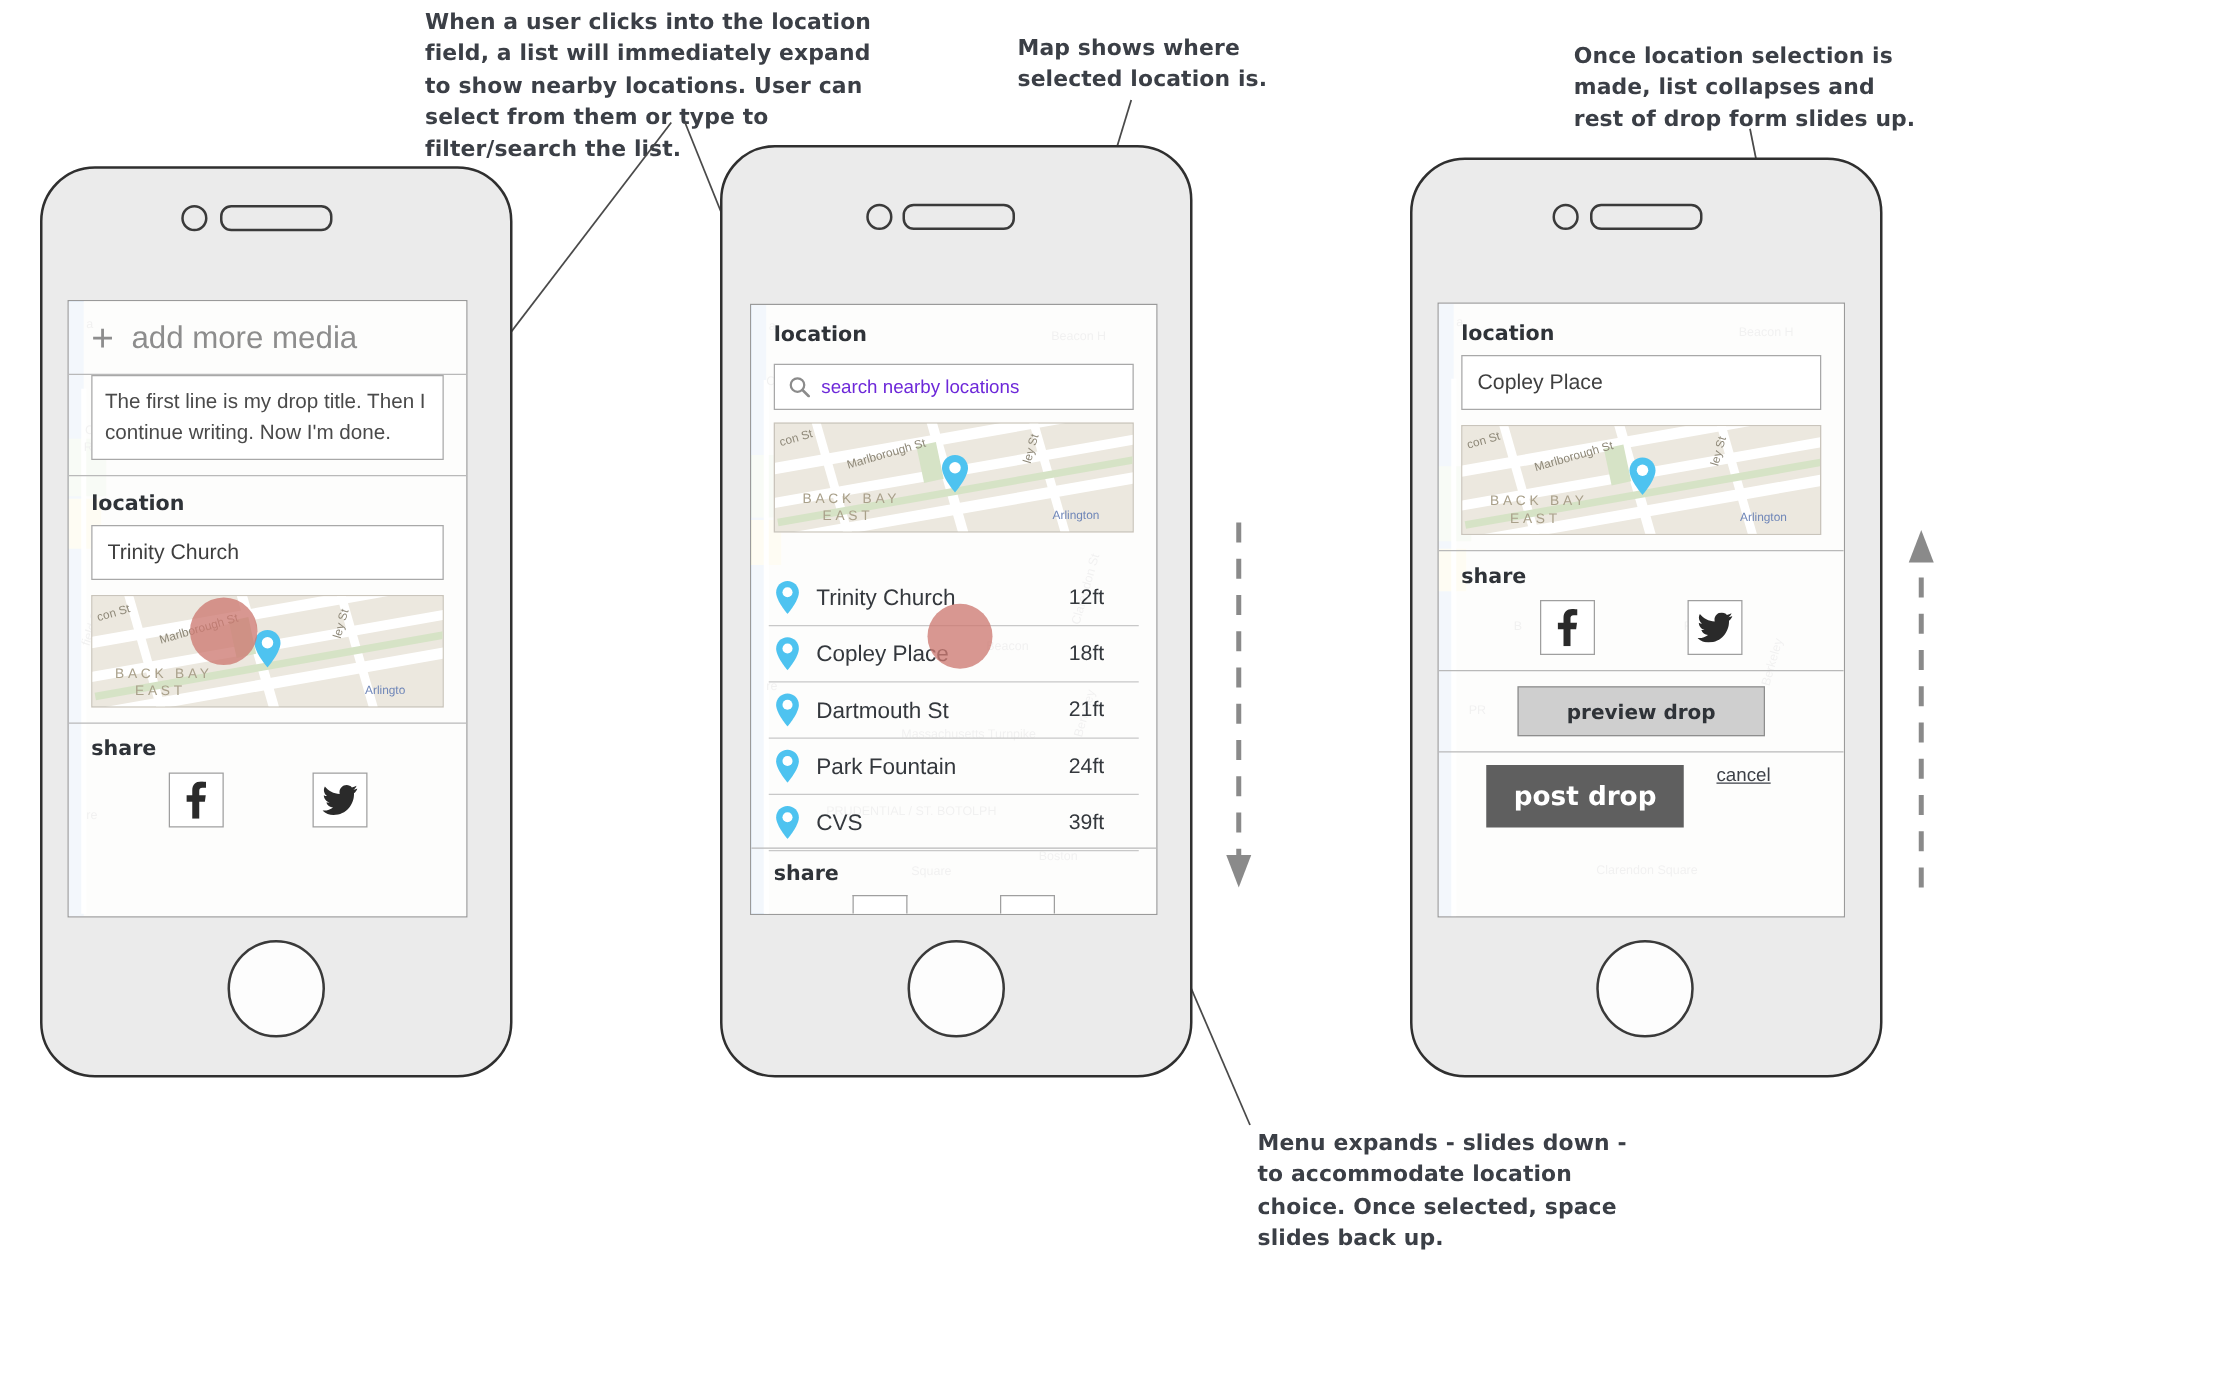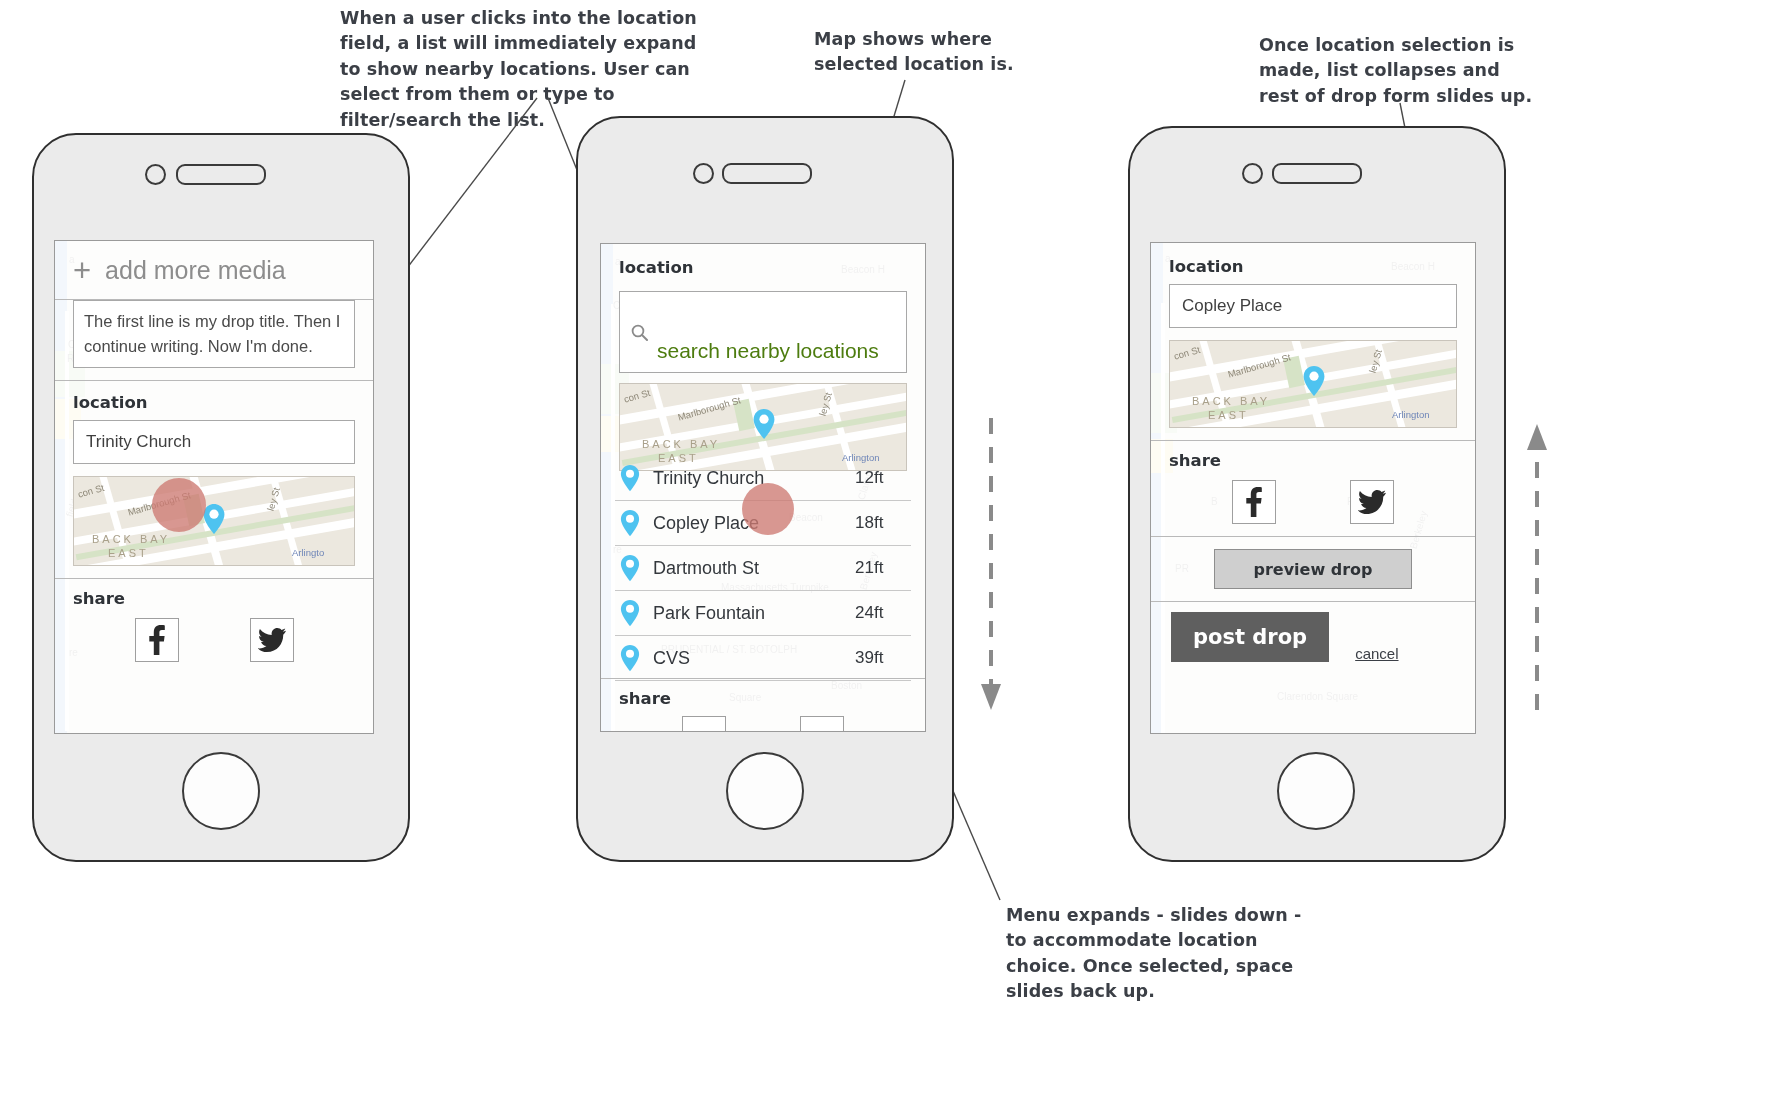--- a/index.html
+++ b/index.html
@@ -45,21 +45,21 @@
 
   .addmedia{display:flex;align-items:center;gap:14px;height:58px;padding:0 18px;color:#8d8d8d;font-size:25px;font-family:"Liberation Sans",sans-serif;}
   .plus{font-size:31px;color:#8d8d8d;line-height:1;}
 
   .secthead{font-family:"DejaVu Sans",sans-serif;font-weight:bold;font-size:16.5px;color:#2f3338;padding:12px 18px 8px;}
   .fieldbox{margin:0 18px 12px;border:1px solid #a8a8a8;background:#fff;}
   .fieldtext{font-size:16.5px;color:#4a4a4a;padding:8px 10px;line-height:1.5;}
   .inputline{font-size:17px;color:#3f3f3f;padding:11px 12px;}
 
   .searchbox{margin:6px 18px 10px;border:1px solid #a8a8a8;background:#fff;display:flex;align-items:center;gap:9px;padding:9px 11px;}
-  .searchbox .ph{color:#4d7c0f;font-size:21px;margin-top:38px;}
+  .searchbox .ph{color:#6d28d9;font-size:15px;}
 
   
   .thumb{position:relative;margin:0 18px;height:88px;border:1px solid #c9c4bb;background:#efece5;overflow:hidden;}
   .thumb.big{height:86px;}
   .tstreet{position:absolute;background:#ffffff;}
   .tgreen{position:absolute;background:#d6e3c6;}
   .tblock{position:absolute;background:#e6e2d9;}
   .tlabel{position:absolute;font-size:9.5px;color:#8e8878;white-space:nowrap;font-family:"Liberation Sans",sans-serif;}
   .tlabel.rot{transform:rotate(-16deg);transform-origin:left center;}
   .tlabel.vert{transform:rotate(-74deg);transform-origin:left center;}
@@ -72,21 +72,21 @@
   .locrow{display:flex;align-items:center;height:44px;border-bottom:1px solid #c8c8c8;margin:0 14px;padding:0 4px;}
   .locrow .pinsm{width:22px;height:28px;flex:0 0 22px;margin-right:12px;}
   .locname{font-size:18px;color:#34383d;flex:1;}
   .locdist{font-size:17px;color:#34383d;width:52px;text-align:left;}
 
   .sharehead{font-family:"DejaVu Sans",sans-serif;font-weight:bold;font-size:16.5px;color:#2f3338;padding:10px 18px 6px;}
   .shareicons{display:flex;justify-content:space-around;padding:4px 44px 12px;}
   .sqicon{width:42px;height:42px;border:1px solid #9f9f9f;background:#fff;display:flex;align-items:center;justify-content:center;}
 
   .previewbtn{margin:12px auto;width:196px;height:38px;background:#cfcfcf;border:1px solid #8e8e8e;display:flex;align-items:center;justify-content:center;font-family:"DejaVu Sans",sans-serif;font-weight:bold;font-size:16px;color:#2f3338;}
-  .actionrow{display:flex;align-items:flex-end;gap:26px;padding:10px 20px;}
+  .actionrow{display:flex;align-items:flex-start;gap:26px;padding:10px 20px;margin-left:18px;}
   .postbtn{background:#5f5f5f;color:#ffffff;font-family:"DejaVu Sans",sans-serif;font-weight:bold;font-size:21px;padding:13px 22px;}
   .cancel{font-size:15px;color:#3b3f46;text-decoration:underline;font-family:"Liberation Sans",sans-serif;}
 
   .tap{position:absolute;border-radius:50%;background:#cd7a72;opacity:.78;}
 </style>
 </head>
 <body>
 
 <div class="stage">
 

